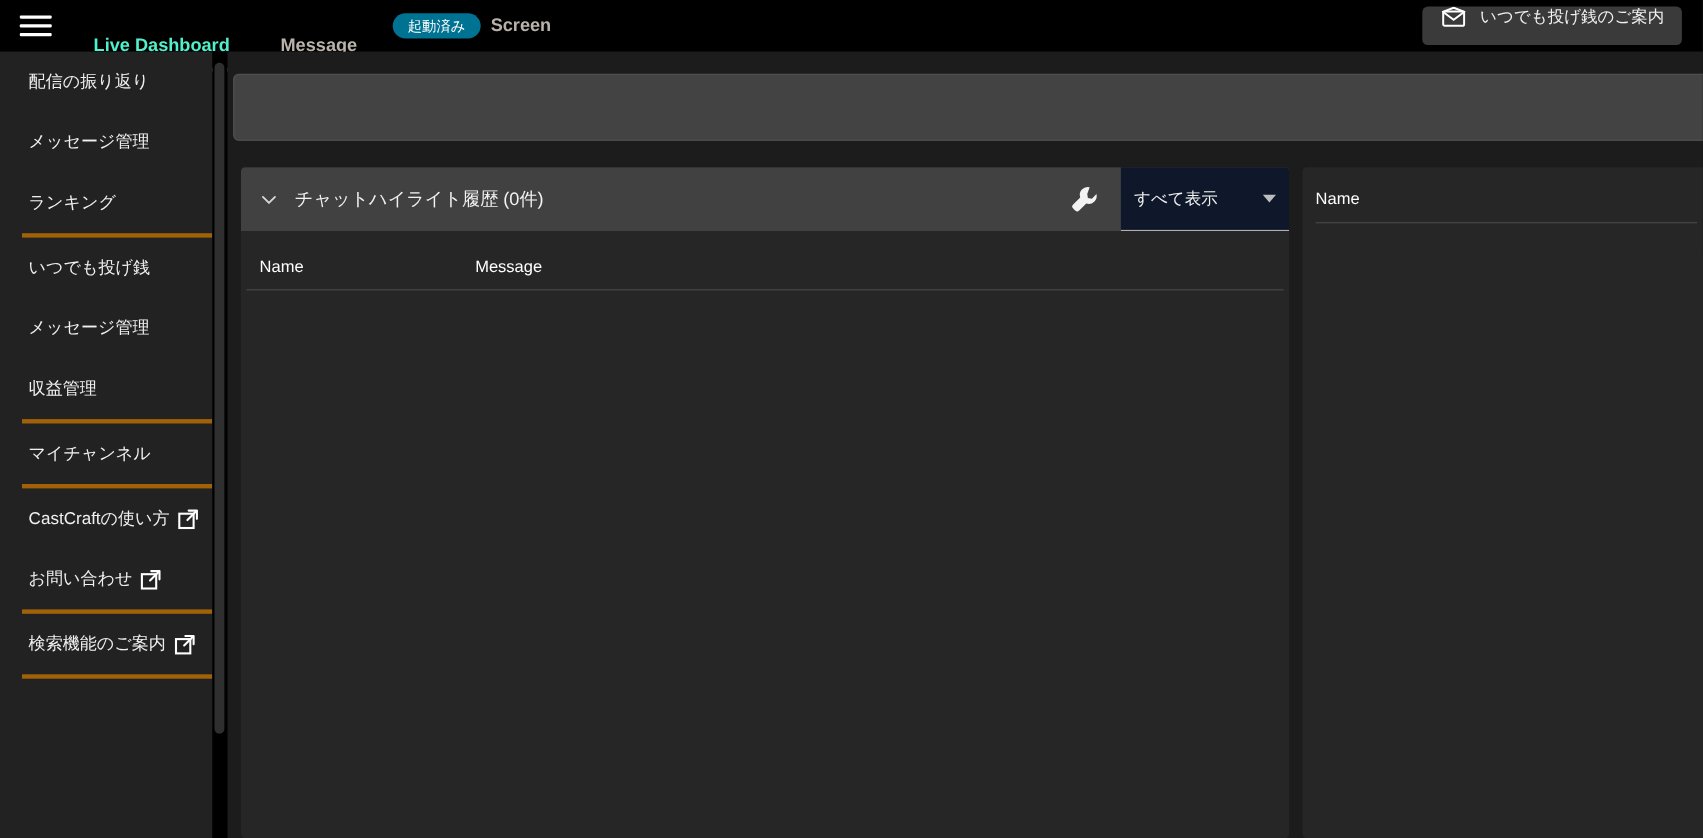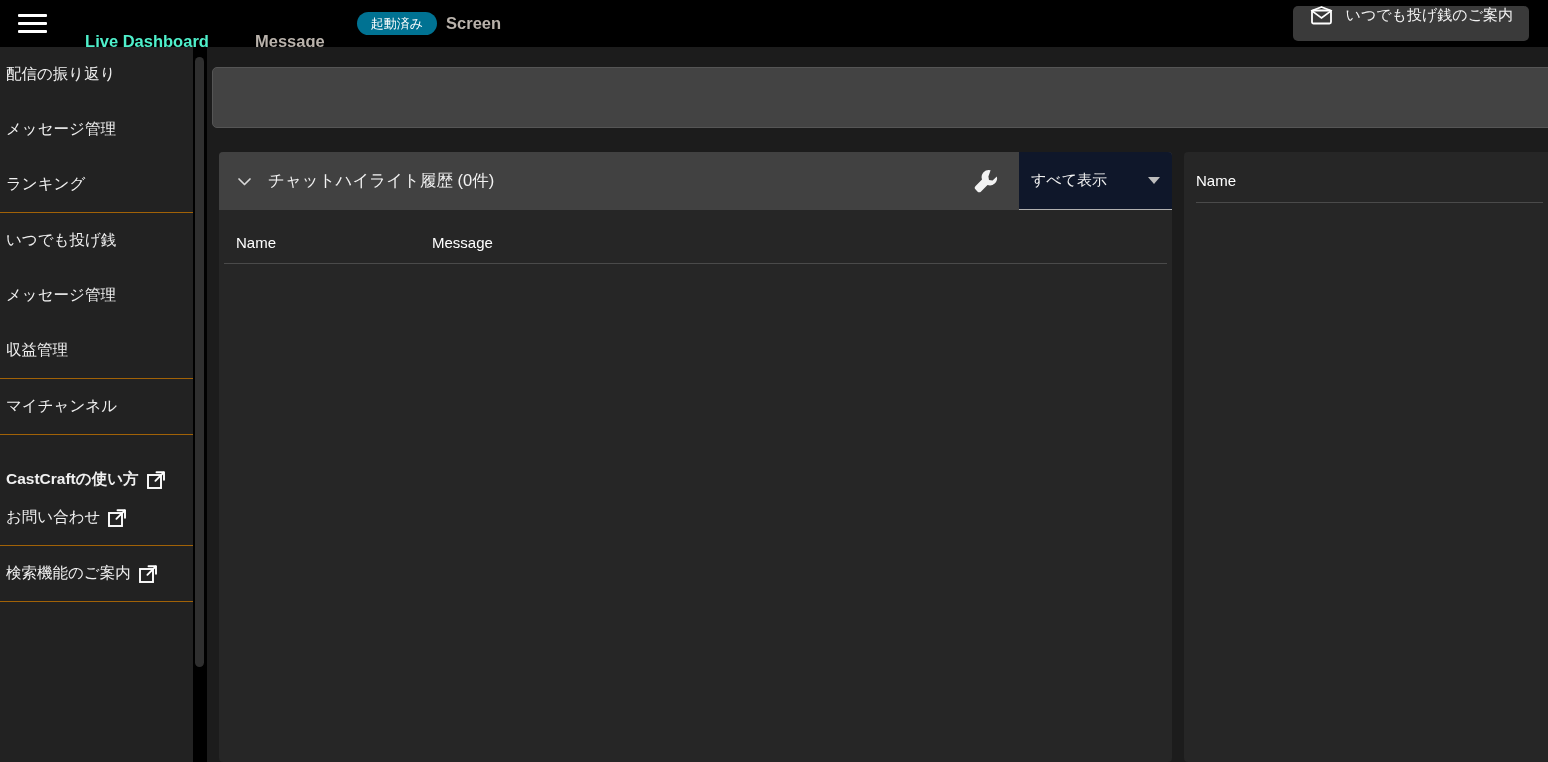--- a/index.html
+++ b/index.html
@@ -131,34 +131,34 @@
 
   
   .sidebar {
     position: absolute;
     top: 47px; left: 0;
     width: 193px;
     height: 715px;
     background: #222222;
     overflow: hidden;
   }
-  .side-group { border-bottom: 1px solid #a16207; }
+  .side-group { border-bottom: 4px solid #a16207; margin-left: 20px; }
   .side-group:first-child { padding-top: 0; }
   .side-item {
     height: 55px;
     display: flex;
     align-items: center;
     padding-left: 6px;
     font-size: 15.5px;
     color: #f0f0f0;
     cursor: pointer;
     gap: 7px;
     white-space: nowrap;
   }
-  .side-item.bold { font-weight: bold; align-items: flex-end; }
+  .side-item.bold { font-weight: normal; }
   .ext-icon { width: 20px; height: 20px; flex: 0 0 20px; display: block; }
 
   
   .side-scroll-track {
     position: absolute;
     top: 47px;
     left: 193px;
     width: 14px;
     height: 715px;
     background: #000000;

